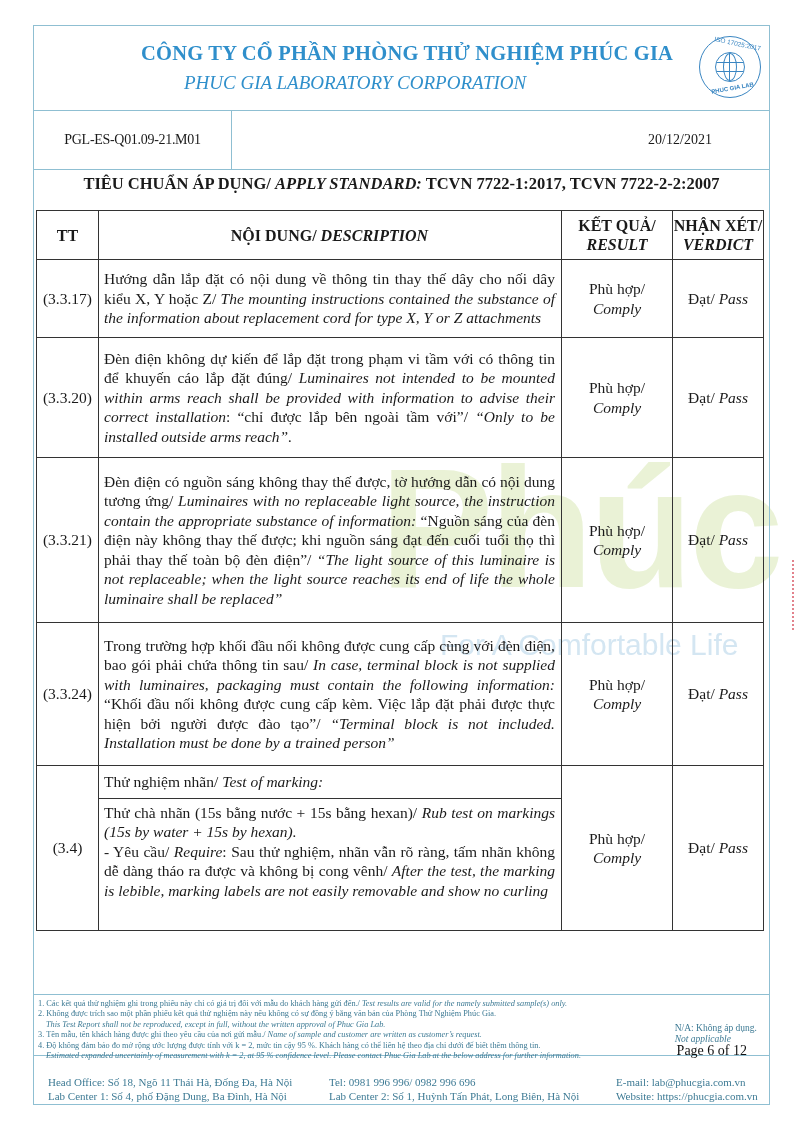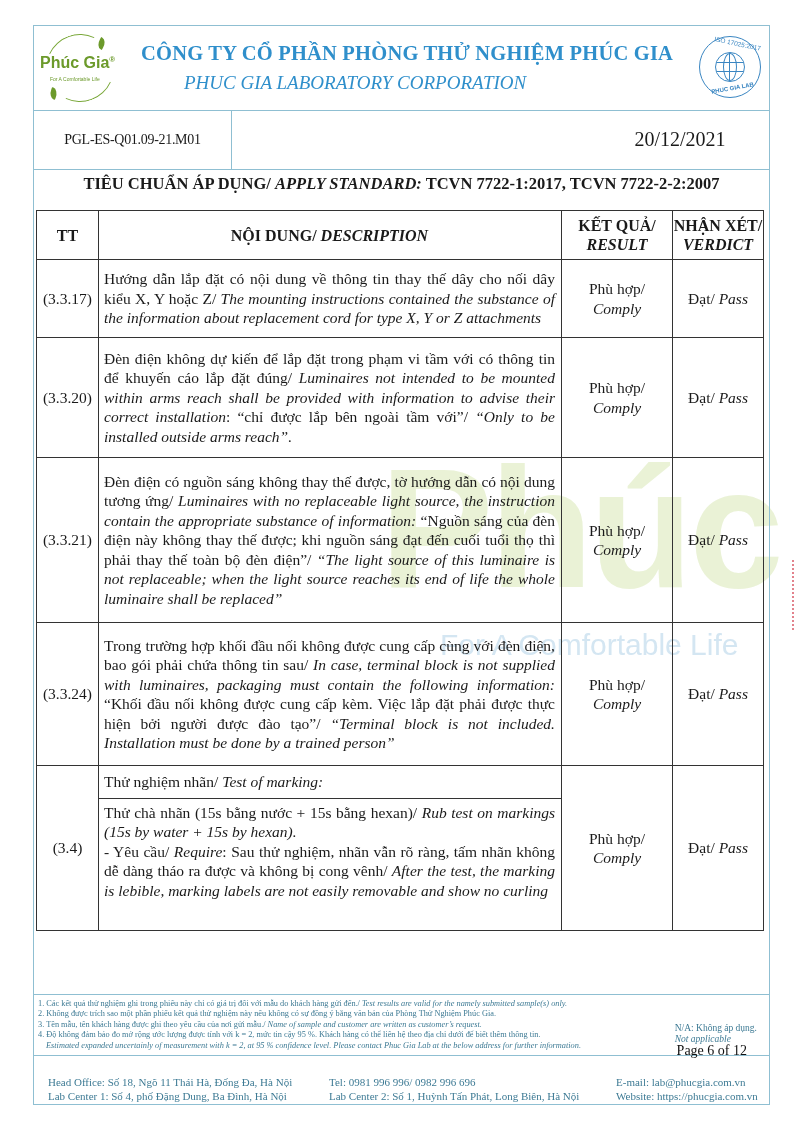--- a/index.html
+++ b/index.html
@@ -20,21 +20,21 @@
   .seal-inner .v { position: absolute; top: 0; height: 100%; width: 0; border-left: 1px solid #3a86c2; }
   .seal-inner .m { position: absolute; top: 0; left: 7px; width: 14px; height: 28px; border: 1px solid #3a86c2; border-radius: 50%; box-sizing: border-box; }
   .seal-t1 { position: absolute; left: 14px; top: 3px; font-family: "Liberation Sans", sans-serif; font-size: 6.5px; color: #3a86c2; transform: rotate(12deg); white-space: nowrap; }
   .seal-t2 { position: absolute; left: 11px; top: 48px; font-family: "Liberation Sans", sans-serif; font-size: 6px; font-weight: bold; color: #3a86c2; transform: rotate(-10deg); white-space: nowrap; }
 
   .row2 { position: absolute; left: 0; top: 84px; width: 100%; height: 59px; border-bottom: 1.5px solid #8fbfd2; }
   .r2c1 { position: absolute; left: 0; top: 0; width: 197px; height: 100%; border-right: 1.5px solid #8fbfd2; display: flex; align-items: center; justify-content: center; font-size: 14px; letter-spacing: -0.3px; }
   .r2c2 { position: absolute; left: 197px; top: 0; width: 360px; height: 100%; border-right: 1.5px solid #8fbfd2; text-align: center; }
   .r2c2 .t1 { margin-top: 9px; font-weight: bold; font-size: 19px; color: #2f8fcb; }
   .r2c2 .t2 { margin-top: 2px; font-style: italic; font-size: 17px; color: #2f8fcb; }
-  .r2c3 { position: absolute; left: 557px; top: 0; right: 0; height: 100%; display: flex; align-items: center; justify-content: center; font-size: 20px; }
+  .r2c3 { position: absolute; left: 557px; top: 0; right: 0; height: 100%; display: flex; align-items: center; justify-content: center; font-size: 14px; }
 
   .std { position: absolute; left: 0; top: 148px; width: 100%; text-align: center; font-weight: bold; font-size: 16.5px; white-space: nowrap; }
   .std i { font-style: italic; }
 
   table.res { position: absolute; left: 2px; top: 184px; width: 728px; border-collapse: collapse; font-size: 15.5px; line-height: 19.5px; }
   table.res td, table.res th { border: 1.3px solid #333; padding: 0; vertical-align: middle; }
   table.res th { font-weight: bold; font-size: 16px; text-align: center; height: 44px; line-height: 19px; }
   table.res th i { font-style: italic; }
   .tt { width: 61px; text-align: center; }
   .desc { width: 451px; text-align: justify; padding: 2px 6px 2px 5px !important; }
@@ -63,27 +63,20 @@
 </style>
 </head>
 <body>
 
 <div class="watermark"><span>Phúc Gia</span></div>
 <div class="watermark2">For A Comfortable Life</div>
 
 <div class="frame">
 
   <div class="hdr">
-    <div class="logo">
-      <div class="logo-ring"></div>
-      <div class="leaf" style="left:58px; top:6px; transform:rotate(30deg);"></div>
-      <div class="leaf" style="left:10px; top:56px; transform:rotate(200deg);"></div>
-      <div class="logo-name"><span>Phúc Gia</span><span class="logo-reg">®</span></div>
-      <div class="logo-tag">For A Comfortable Life</div>
-    </div>
     <div class="co-vn">CÔNG TY CỔ PHẦN PHÒNG THỬ NGHIỆM PHÚC GIA</div>
     <div class="co-en">PHUC GIA LABORATORY CORPORATION</div>
     <div class="seal">
       <div class="seal-t1">ISO 17025:2017</div>
       <div class="seal-inner">
         <div class="h" style="top:9px"></div>
         <div class="h" style="top:18px"></div>
         <div class="v" style="left:13px"></div>
         <div class="m"></div>
       </div>
@@ -146,20 +139,21 @@
       </td>
       <td class="rs"><span>Phù hợp/</span><br><i>Comply</i></td>
       <td class="vd"><span>Đạt/ </span><i>Pass</i></td>
     </tr>
   </tbody>
     </table>
 
   <div class="notes">
     <div class="ln"><span>1. Các kết quả thử nghiệm ghi trong phiếu này chỉ có giá trị đối với mẫu do khách hàng gửi đến./ </span><i>Test results are valid for the namely submitted sample(s) only.</i></div>
     <div class="ln"><span>2. Không được trích sao một phần phiếu kết quả thử nghiệm này nếu không có sự đồng ý bằng văn bản của Phòng Thử Nghiệm Phúc Gia.</span></div>
+    <div class="ln ind"><i>This Test Report shall not be reproduced, except in full, without the written approval of Phuc Gia Lab.</i></div>
     <div class="ln"><span>3. Tên mẫu, tên khách hàng được ghi theo yêu cầu của nơi gửi mẫu./ </span><i>Name of sample and customer are written as customer’s request.</i></div>
     <div class="ln"><span>4. Độ không đảm bảo đo mở rộng ước lượng được tính với k = 2, mức tin cậy 95 %. Khách hàng có thể liên hệ theo địa chỉ dưới để biết thêm thông tin.</span></div>
     <div class="ln ind"><i>Estimated expanded uncertainly of measurement with k = 2, at 95 % confidence level. Please contact Phuc Gia Lab at the below address for further information.</i></div>
     <div class="na"><span>N/A: Không áp dụng.</span><br><i>Not applicable</i></div>
     <div class="page">Page 6 of 12</div>
   </div>
 
   <div class="addr">
     <div class="a1">
       <div>Head Office: Số 18, Ngõ 11 Thái Hà, Đống Đa, Hà Nội</div>

